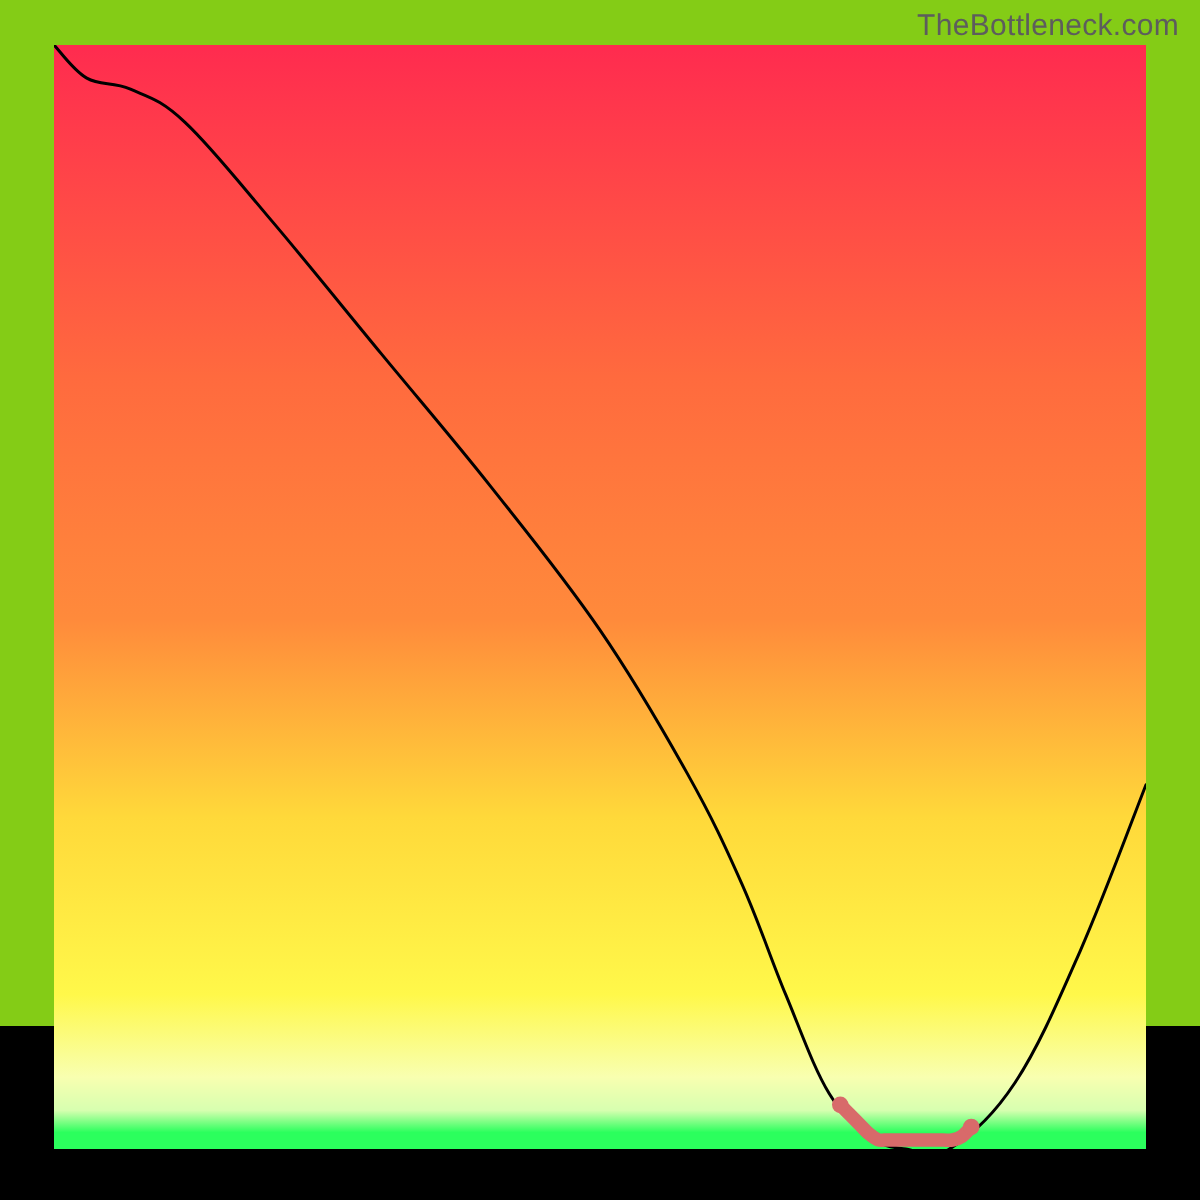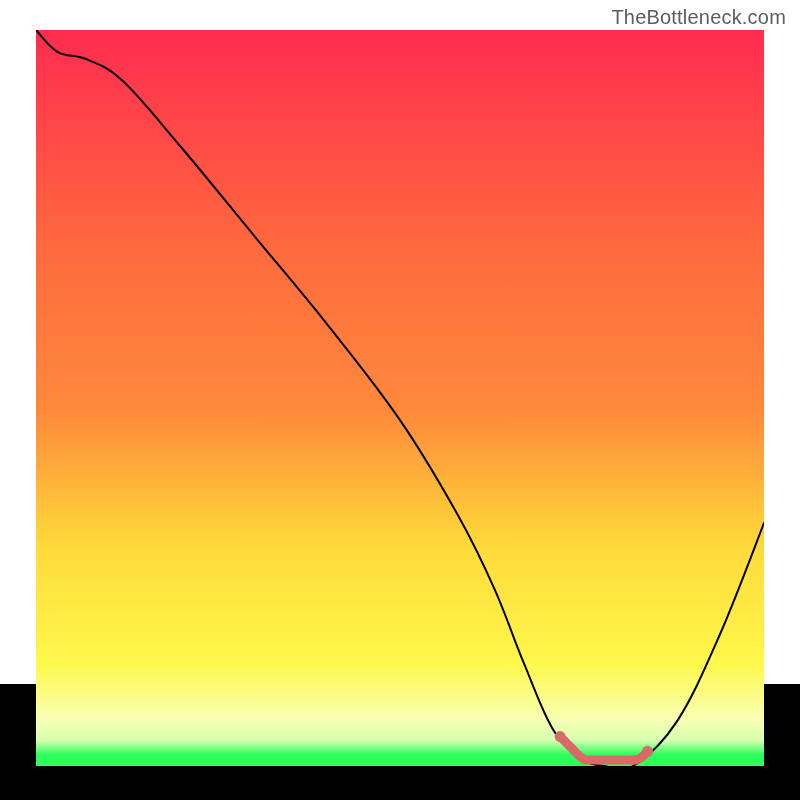--- a/index.html
+++ b/index.html
@@ -8,21 +8,21 @@
     width: 800px;
     height: 800px;
     background: #000;
     font-family: Arial, Helvetica, sans-serif;
     overflow: hidden;
   }
   .frame {
     position: relative;
     width: 800px;
     height: 684px;
-    background: #ffffff;
+    background: #84cc16;
     text-align: right;
   }
   .watermark {
     position: absolute;
     top: 6px;
     right: 14px;
     color: #5d5d5d;
     font-size: 20px;
     font-weight: 500;
     letter-spacing: 0.2px;

